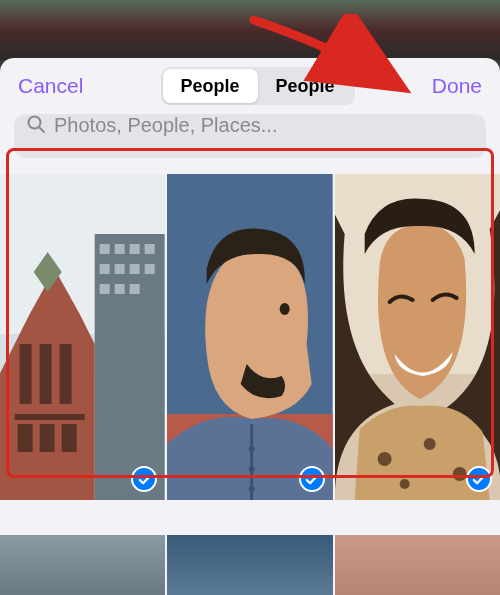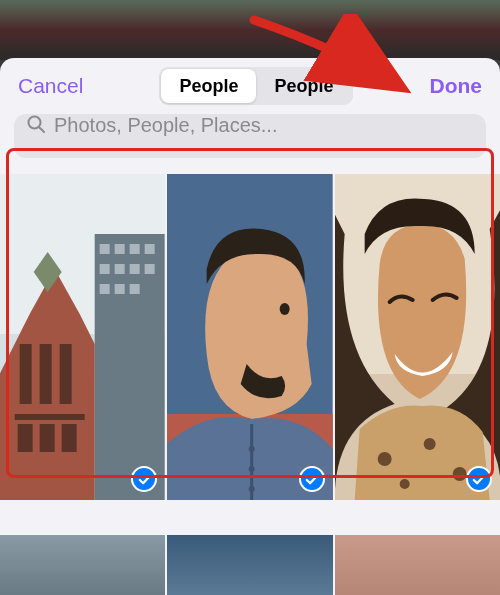--- a/index.html
+++ b/index.html
@@ -32,21 +32,21 @@
       padding: 14px 18px;
       height: 56px;
     }
     .nav-btn {
       color: #8b5cf6;
       font-size: 21px;
       background: none;
       border: none;
       cursor: pointer;
     }
-    .nav-btn.done { font-weight: 700; }
+    .nav-btn.done { font-weight: 400; }
     .segmented {
       display: flex;
       background: #e4e4e8;
       border-radius: 9px;
       padding: 2px;
       height: 38px;
     }
     .segment {
       padding: 0 18px;
       font-size: 18px;

